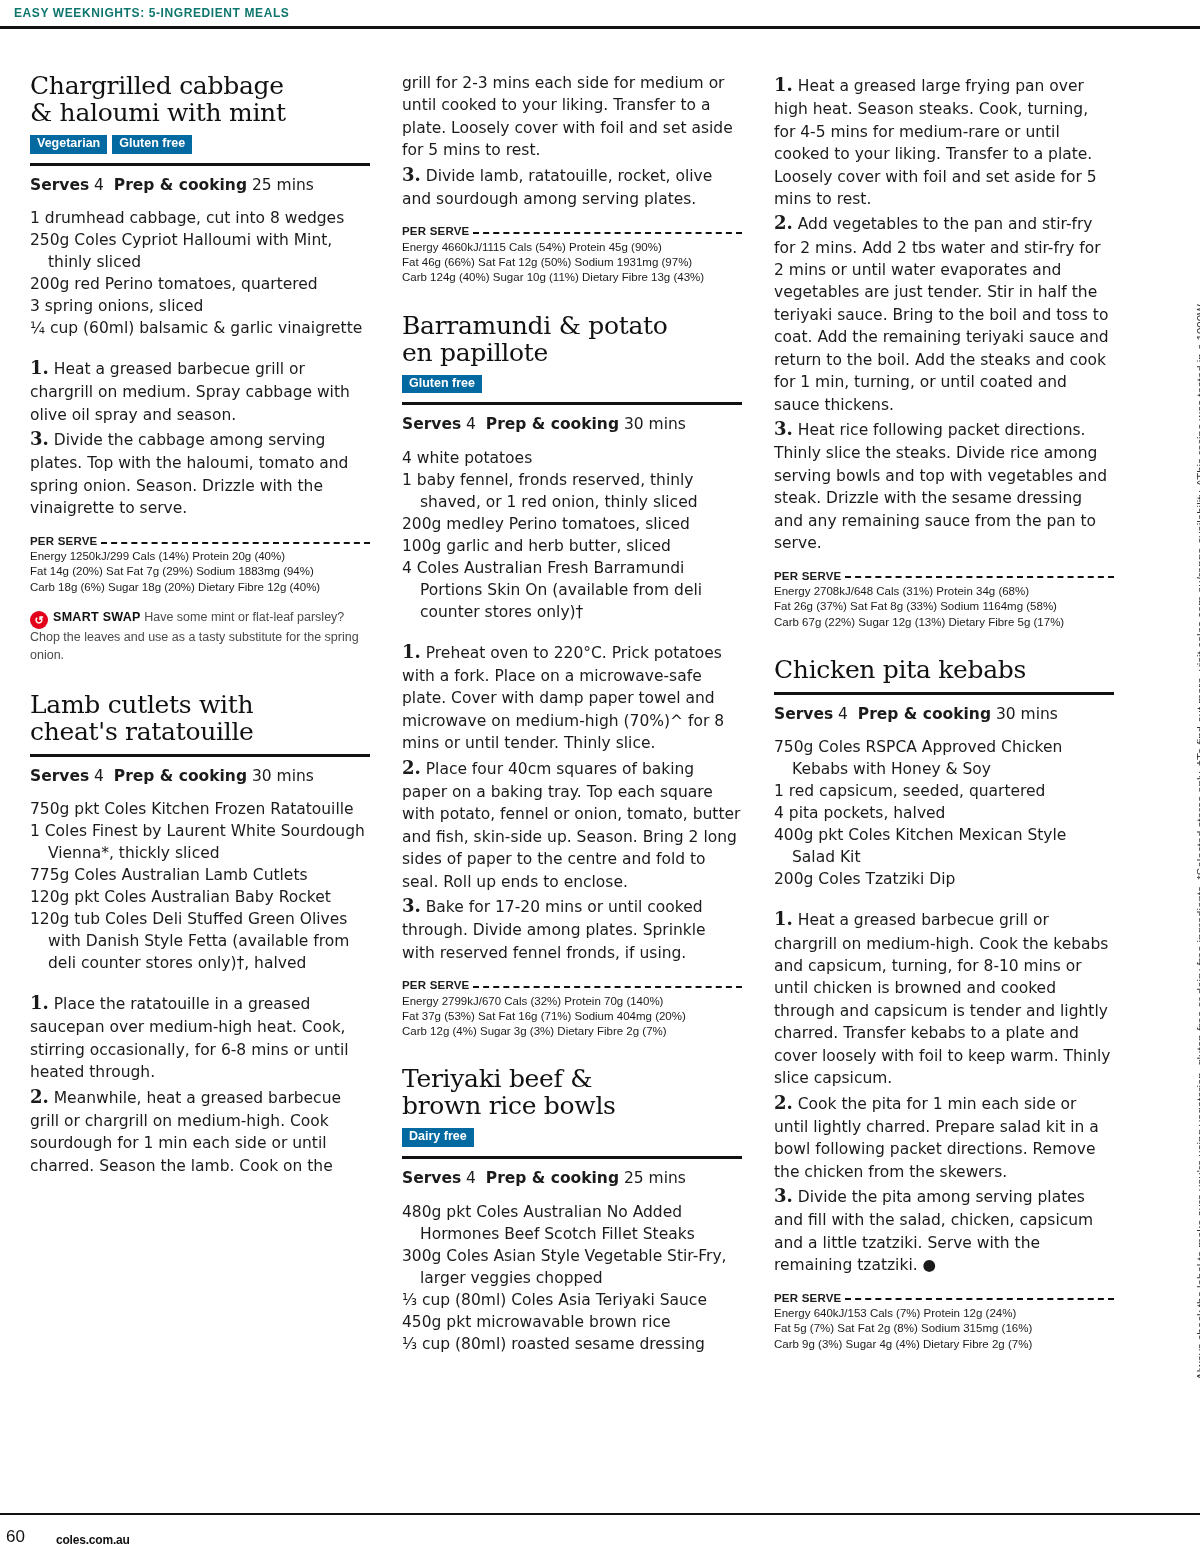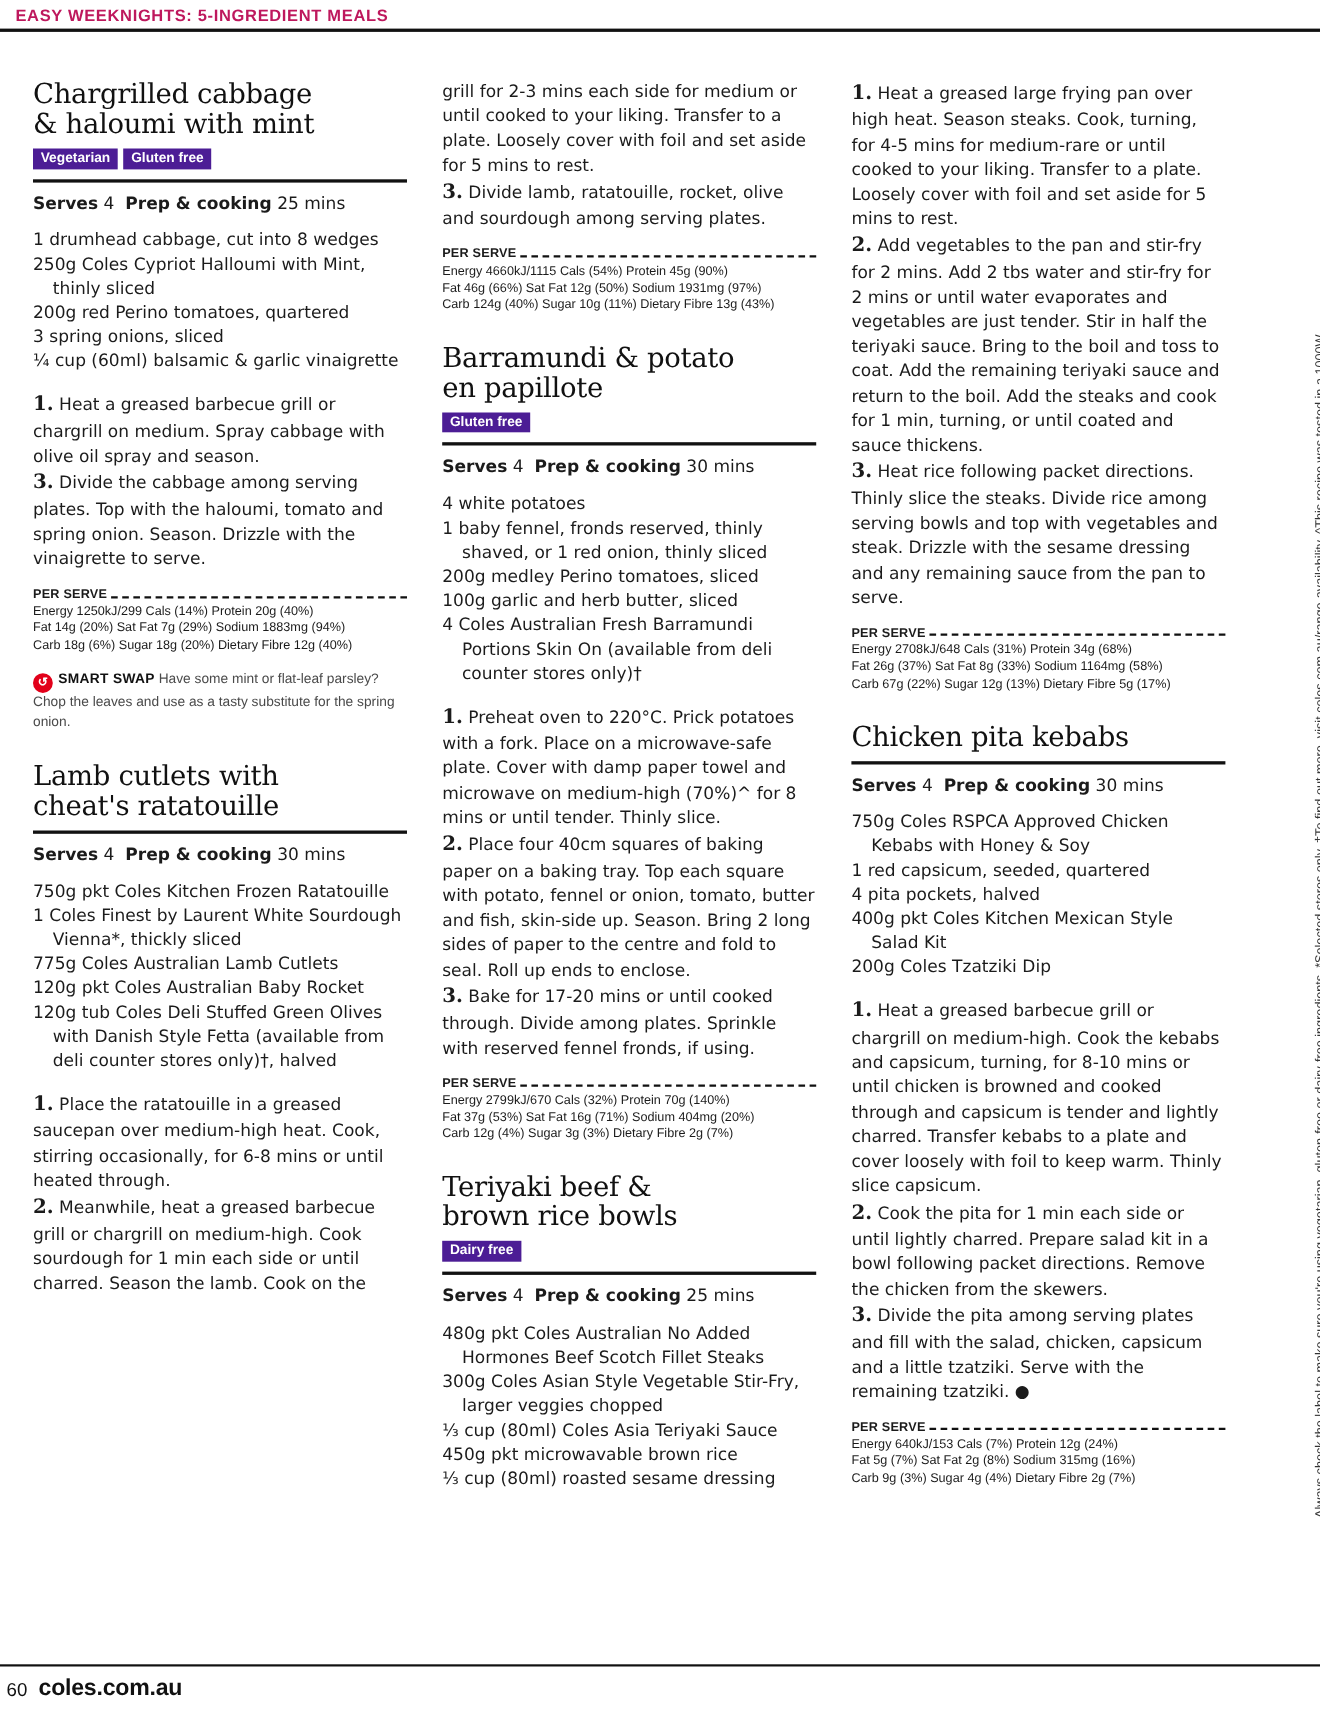--- a/index.html
+++ b/index.html
@@ -8,22 +8,22 @@
     width:1200px; height:1561px;
     background:#ffffff;
     font-family:"DejaVu Sans", sans-serif;
     color:#1b1b1b;
     position:relative;
     overflow:hidden;
   }
   .page-header {
     position:absolute; top:0; left:0; width:1200px; height:26px;
     font-family:"Liberation Sans", sans-serif;
-    font-weight:bold; font-size:15px; letter-spacing:0.6px;
-    color:#be185d; padding:6px 0 0 14px;
+    font-weight:bold; font-size:12px; letter-spacing:0.6px;
+    color:#0f766e; padding:6px 0 0 14px;
   }
   .rule-top {
     position:absolute; top:26px; left:0; width:1200px; height:3px; background:#111;
   }
   .columns {
     position:absolute; top:72px; left:30px; width:1120px; height:1400px;
   }
   .col { position:absolute; top:0; width:340px; }
   .col1 { left:0; }
   .col2 { left:372px; }
@@ -34,21 +34,21 @@
     font-weight:normal;
     font-size:25px;
     line-height:1.08;
     margin:0 0 6px 0;
     letter-spacing:-0.3px;
     color:#111;
   }
   .tags { margin:2px 0 0 0; }
   .tag {
     display:inline-block;
-    background:#4c1d95; color:#fff;
+    background:#0369a1; color:#fff;
     font-family:"Liberation Sans", sans-serif;
     font-weight:bold;
     font-size:12.5px;
     padding:2px 7px 3px 7px;
     margin-right:5px;
     line-height:1.1;
   }
   .title-rule { height:3px; background:#111; margin:9px 0 10px 0; }
   .serves {
     font-family:"DejaVu Sans", sans-serif;
@@ -112,23 +112,23 @@
   .footer {
     position:absolute; left:0; bottom:0; width:1127px; height:60px;text-align:center;
   }
   .footer-rule { position:absolute; left:0; bottom:46px; width:1200px; height:2px; background:#111; }
   .pagenum {
     position:absolute; left:6px; bottom:14px;
     font-family:"Liberation Sans", sans-serif;
     font-size:17px; color:#111;
   }
   .brand {
-    position:absolute; left:35px; bottom:14px;
-    font-family:"Liberation Sans", sans-serif;
-    font-weight:bold; font-size:21px; color:#111; letter-spacing:-0.2px;
+    position:absolute; left:56px; bottom:14px;
+    font-family:"Liberation Sans", sans-serif;
+    font-weight:bold; font-size:12px; color:#111; letter-spacing:-0.2px;
   }
   .spacer-lg { height:26px; }
 </style>
 </head>
 <body>
 
 <div class="page-header">
   <span>EASY WEEKNIGHTS: 5-INGREDIENT MEALS</span>
 </div>
 <div class="rule-top"></div>

